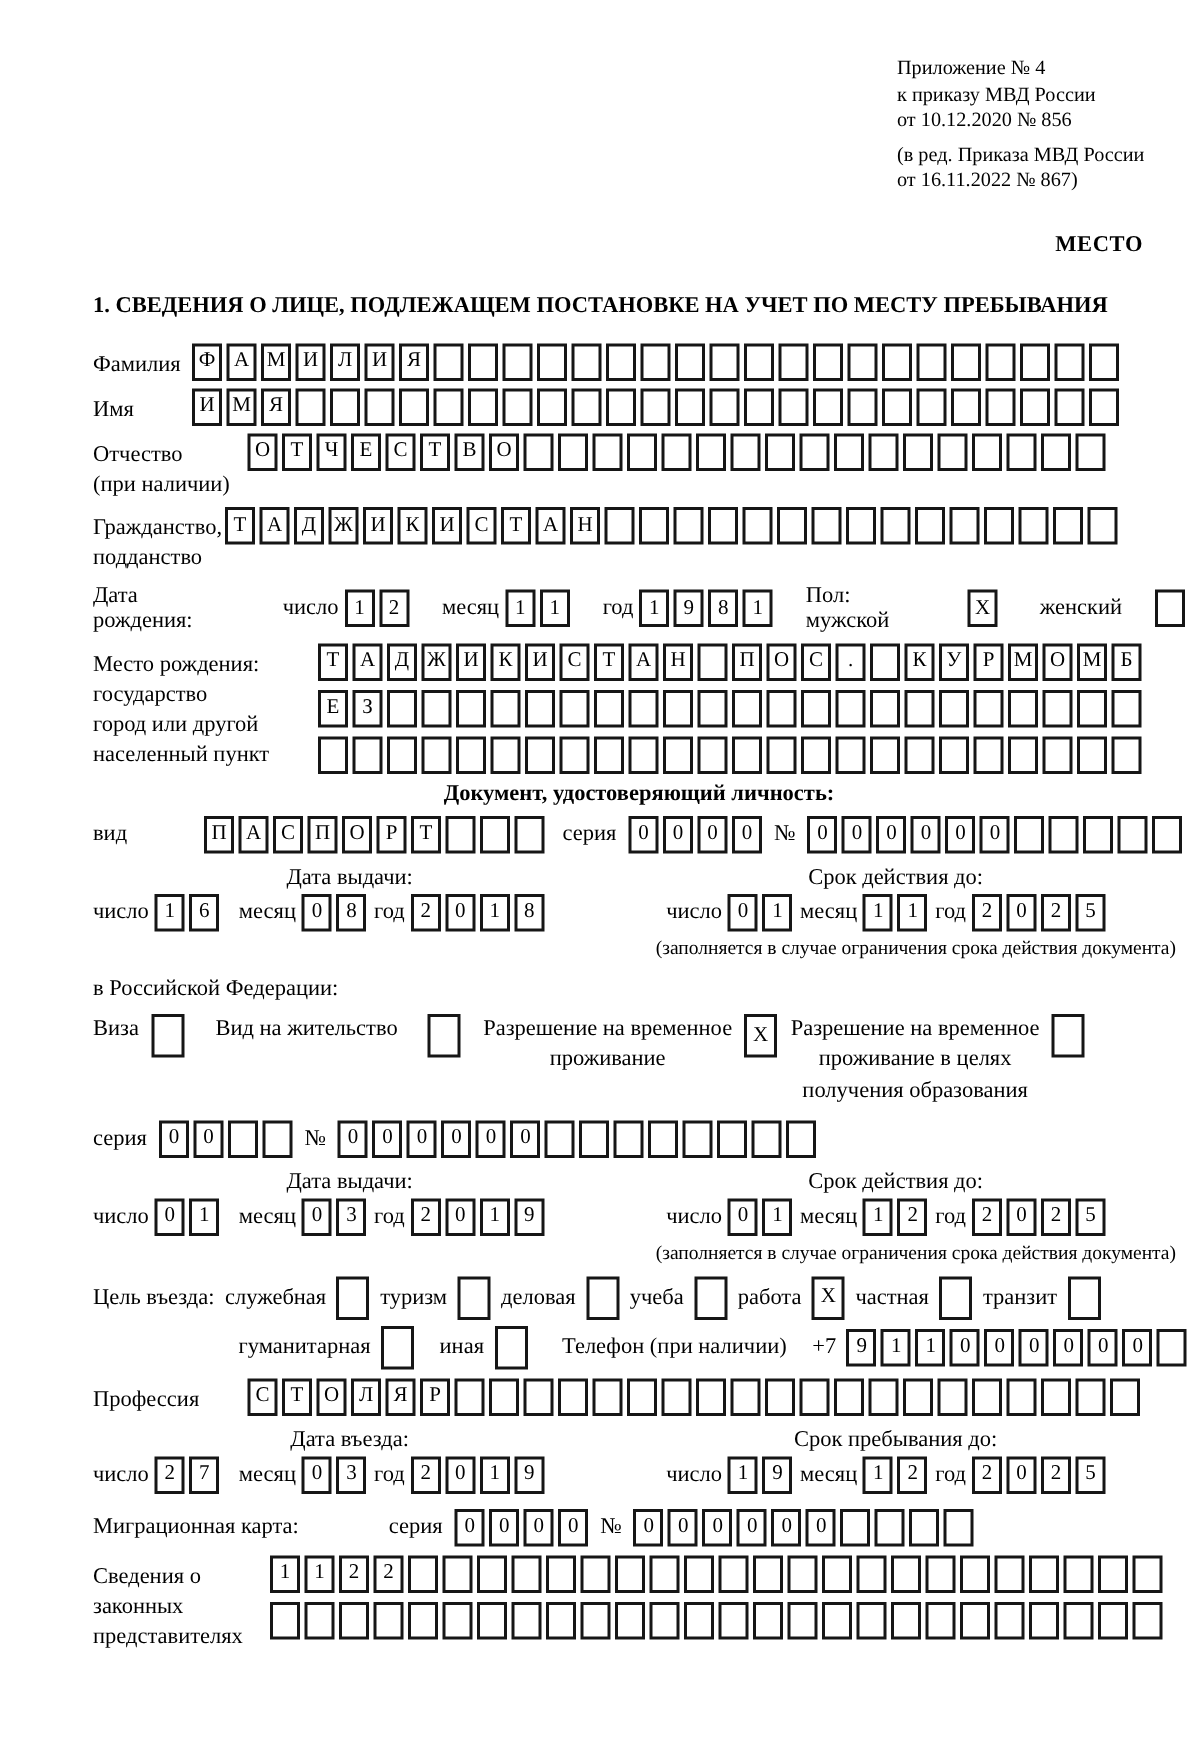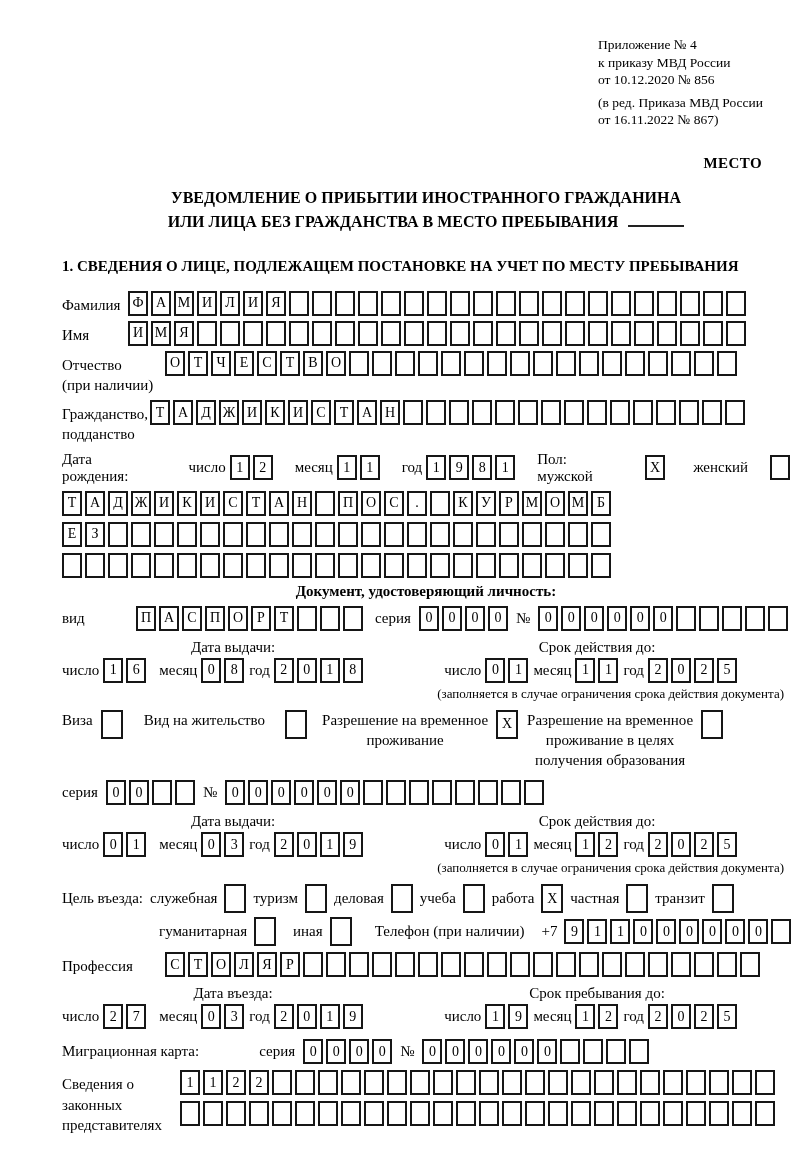--- a/index.html
+++ b/index.html
@@ -63,24 +63,20 @@
 
   <div class="corner">
     <div>Приложение № 4</div>
     <div>к приказу МВД России</div>
     <div>от 10.12.2020 № 856</div>
     <div class="sub">(в ред. Приказа МВД России</div>
     <div>от 16.11.2022 № 867)</div>
   </div>
   <div class="forma">МЕСТО</div>
 
-  <div class="title">
-    <div>УВЕДОМЛЕНИЕ О ПРИБЫТИИ ИНОСТРАННОГО ГРАЖДАНИНА</div>
-    <div><span>ИЛИ ЛИЦА БЕЗ ГРАЖДАНСТВА В МЕСТО ПРЕБЫВАНИЯ</span><span class="blankline"></span></div>
-  </div>
 
   <div class="sect">1. СВЕДЕНИЯ О ЛИЦЕ, ПОДЛЕЖАЩЕМ ПОСТАНОВКЕ НА УЧЕТ ПО МЕСТУ ПРЕБЫВАНИЯ</div>
 
   <div class="frow">
     <div class="flab w66">Фамилия</div>
     <div class="cells">
         <span class="cell">Ф</span>
         <span class="cell">А</span>
         <span class="cell">М</span>
         <span class="cell">И</span>
@@ -241,20 +237,26 @@
     <span class="cells">
         <span class="cell">X</span>
       </span>
     <span style="margin-left:6px;">женский</span>
     <span class="cells">
         <span class="cell"></span>
       </span>
   </div>
 
   <div class="frow mt6">
+    <div class="flab w150">
+      <div>Место рождения:</div>
+      <div>государство</div>
+      <div>город или другой</div>
+      <div>населенный пункт</div>
+    </div>
     <div class="stack">
       <div class="cells">
           <span class="cell">Т</span>
           <span class="cell">А</span>
           <span class="cell">Д</span>
           <span class="cell">Ж</span>
           <span class="cell">И</span>
           <span class="cell">К</span>
           <span class="cell">И</span>
           <span class="cell">С</span>
@@ -422,20 +424,21 @@
               <span class="cell">0</span>
               <span class="cell">2</span>
               <span class="cell">5</span>
             </span>
           </span>
       </div>
     </div>
   </div>
   <div class="note">(заполняется в случае ограничения срока действия документа)</div>
 
+  <div class="textline" style="margin-top:4px;">в Российской Федерации:</div>
 
   <div class="typesrow">
     <div class="typeopt">
       <span class="mlab">Виза</span>
       <span class="cells big">
           <span class="cell"></span>
         </span>
     </div>
     <div class="typeopt" style="margin-left:12px;">
       <span class="mlab">Вид на жительство</span>

